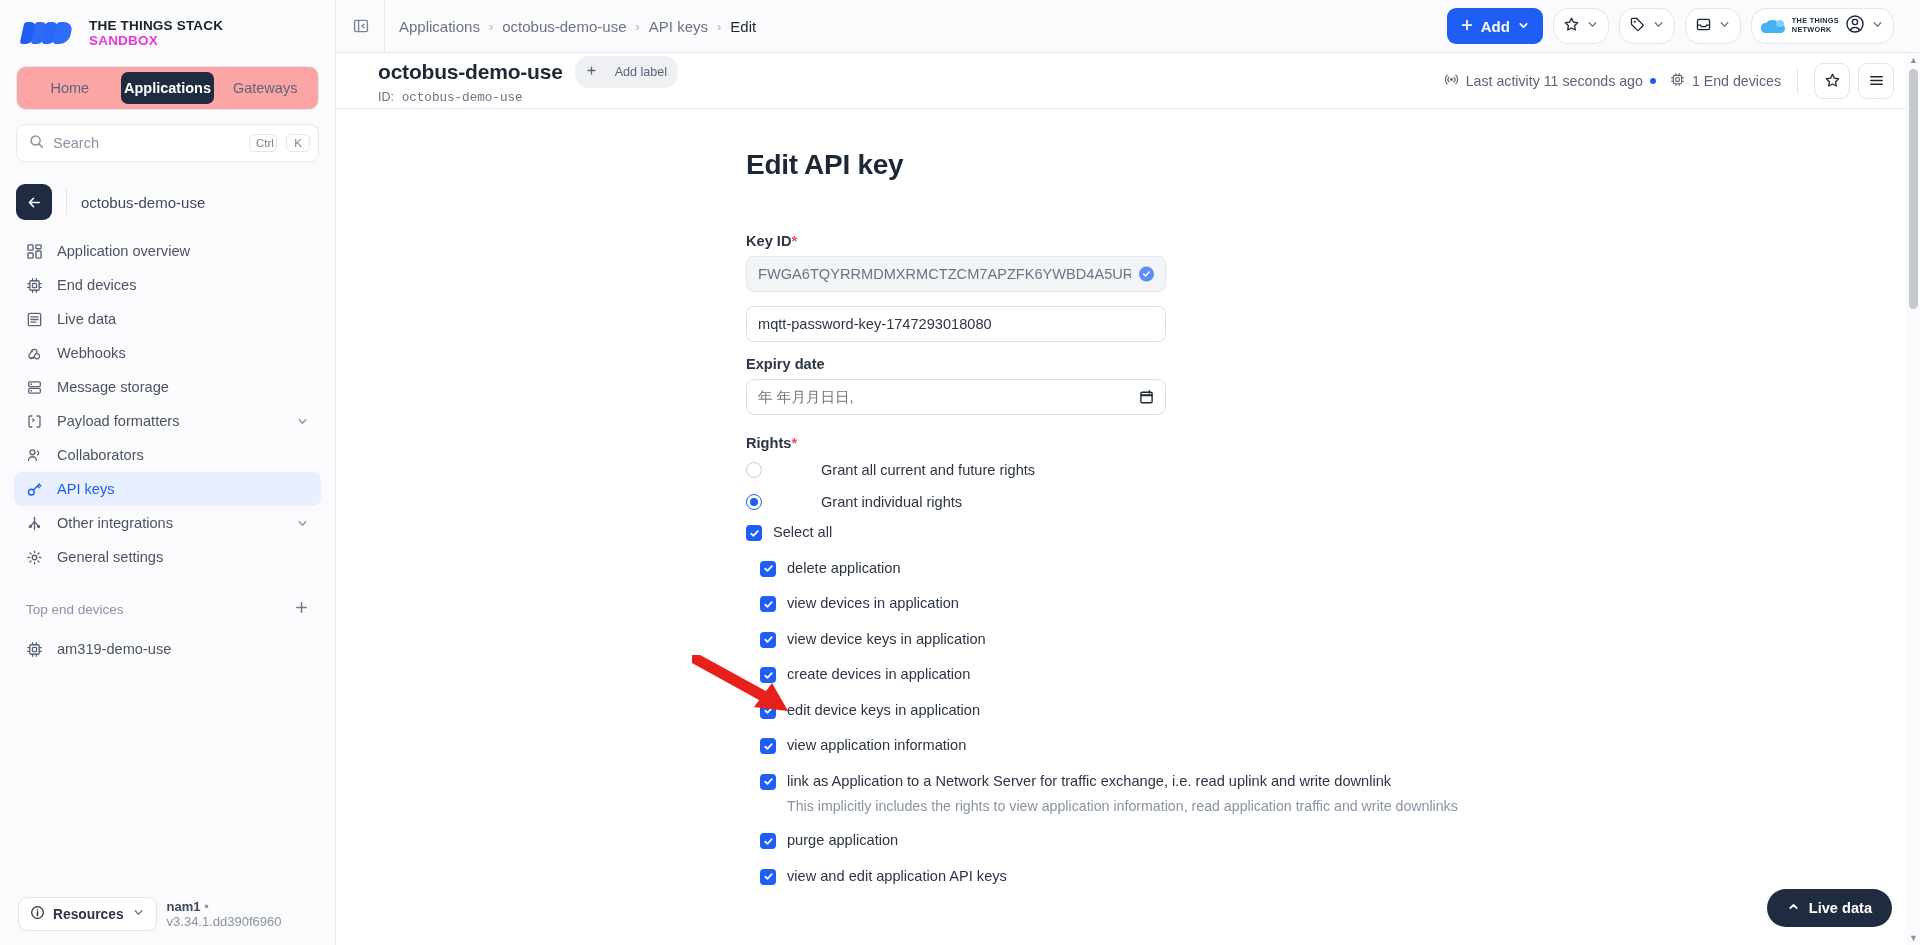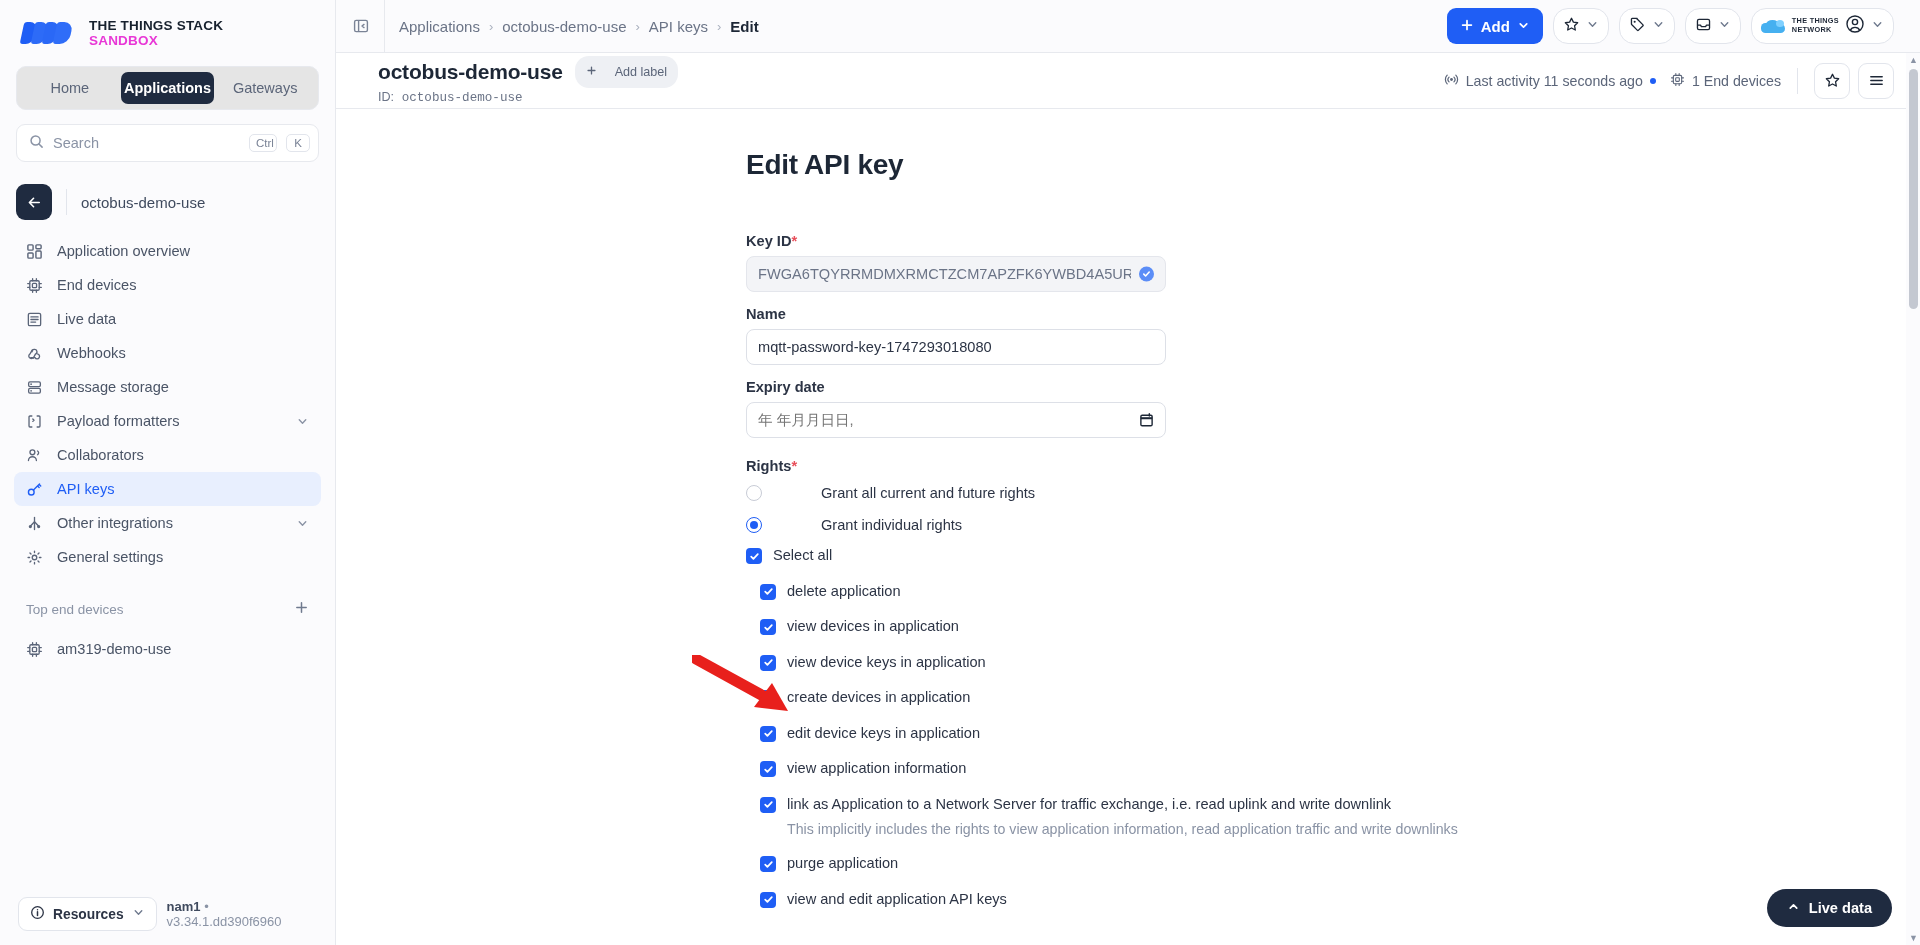--- a/index.html
+++ b/index.html
@@ -30,21 +30,21 @@
   }
   .brand-logo i:nth-child(1){ left: 0; background:#1f5ef5; }
   .brand-logo i:nth-child(2){ left: 11px; background:#2d6bf7; }
   .brand-logo i:nth-child(3){ left: 22px; background:#2a68f6; }
   .brand-logo i:nth-child(4){ left: 33px; background:#2f6df8; width:16px; border-radius:3px 9px 9px 3px; }
   .brand-text { line-height: 1.12; }
   .brand-title { font-size: 13.5px; font-weight: 700; letter-spacing: .2px; color: #17212e; }
   .brand-sub { font-size: 13.5px; font-weight: 700; letter-spacing: .2px; color: #e838d6; }
 
   .tabs {
-    margin: 2px 16px 0 16px; background: #e5e5e5;
+    margin: 2px 16px 0 16px; background: #fca5a5;
     border: 1px solid #e7e9ee; border-radius: 10px;
     display: flex; padding: 6px; gap: 4px; height: 44px; align-items: center;
   }
   .tab {
     flex: 1; text-align: center; font-size: 14.5px; line-height: 32px;
     border-radius: 7px; color: #5b6579; cursor: pointer; white-space: nowrap;
   }
   .tab.active { background: #1f2b40; color: #fff; font-weight: 600; }
 
   .search-wrap { margin: 14px 16px 0 16px; position: relative; }
@@ -105,21 +105,21 @@
 
   .topbar {
     height: 53px; background: #fbfbfd; border-bottom: 1px solid #e7e9ee;
     display: flex; align-items: center; padding: 0 26px 0 8px; gap: 0;
   }
   .panel-toggle { width: 34px; height: 34px; display:flex; align-items:center; justify-content:center; color:#7a8396; cursor:pointer; }
   .topbar-div { width: 1px; height: 53px; background: #e7e9ee; margin: 0 14px 0 6px; }
   .crumbs { display: flex; align-items: center; gap: 9px; font-size: 15px; color: #6b7487; }
   .crumbs a { color: #6b7487; text-decoration: none; cursor: pointer; }
   .crumbs .sep { color: #aab1bf; font-size: 13px; }
-  .crumbs .cur { color: #1d2736; font-weight: 700; }
+  .crumbs .cur { color: #1d2736; font-weight: 400; }
   .topbar-right { margin-left: auto; display: flex; align-items: center; gap: 10px; }
   .btn-add {
     background: #1f5ef5; color: #fff; border-radius: 9px; height: 36px;
     display: flex; align-items: center; gap: 7px; padding: 0 13px;
     font-size: 15px; font-weight: 700; cursor: pointer;
   }
   .icon-btn {
     border: 1px solid #e2e5ec; background: #fff; border-radius: 15px; height: 36px;
     display: flex; align-items: center; gap: 6px; padding: 0 9px; cursor: pointer; color: #2c3445;
   }
@@ -584,21 +584,20 @@
               <span class="check-badge">
                 <svg width="9" height="9" viewBox="0 0 10 10" fill="none" stroke="#fff" stroke-width="1.8" stroke-linecap="round" stroke-linejoin="round">
                     <path d="M2 5.2l2 2 4-4.4"></path>
                   </svg>
               </span>
             </span>
           </div>
         </div>
 
         <div class="field">
-          <label class="flabel">Name</label>
           <div class="input-wrap">
             <input class="input" value="mqtt-password-key-1747293018080" style="">
           </div>
         </div>
 
         <div class="field" style="margin-bottom:20px">
           <label class="flabel">Expiry date</label>
           <div class="input-wrap">
             <input class="input" style="color: rgb(44, 52, 69);" placeholder="年 年月月日日,">
             <span class="input-adorn">

